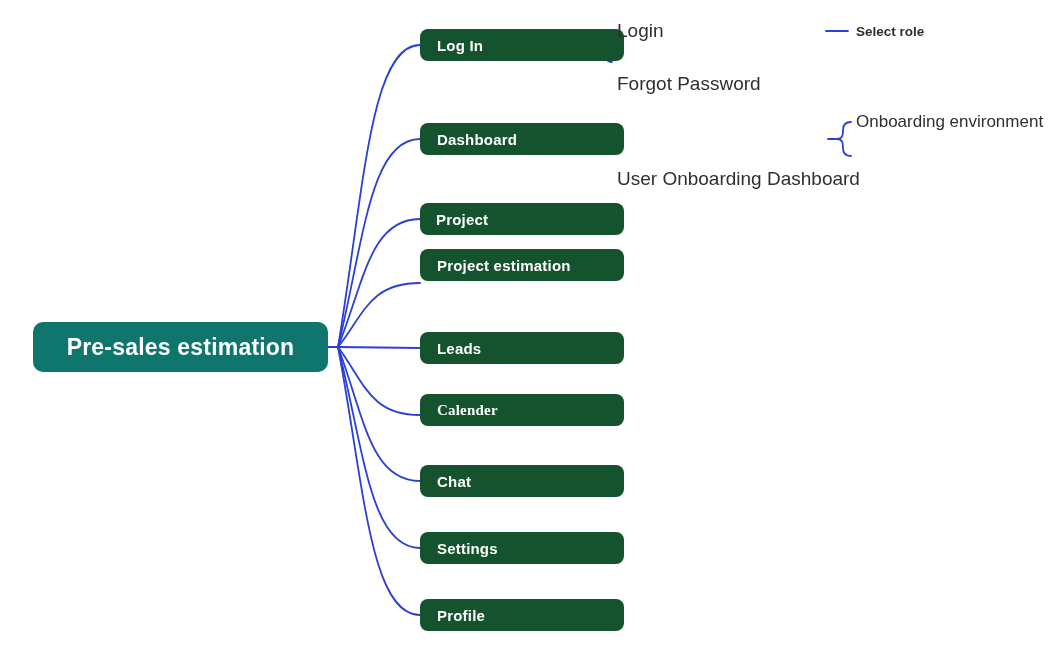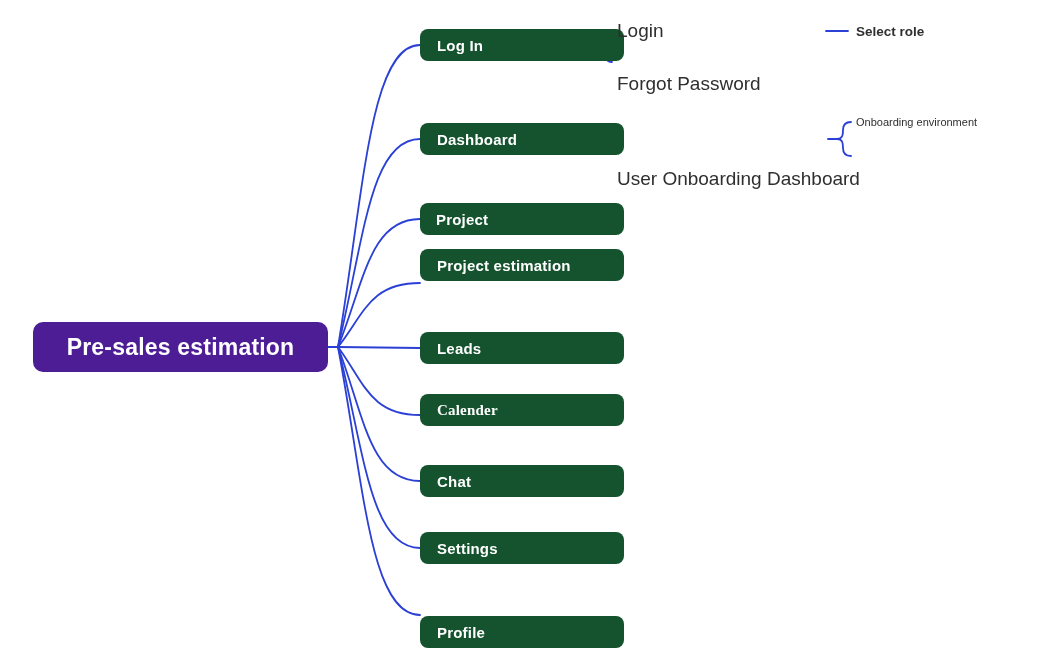--- a/index.html
+++ b/index.html
@@ -31,21 +31,21 @@
     position: absolute;
     box-sizing: border-box;
     color: #ffffff;
     display: flex;
     align-items: center;
     cursor: default;
   }
   .root-node {
     left: 33px; top: 322px;
     width: 295px; height: 50px;
-    background: #4c1d95;
+    background: #0f766e;
     border-radius: 10px;
     justify-content: center;
     font-size: 23px;
     font-weight: 700;
     letter-spacing: 0.2px;
   }
   .branch-node {
     left: 420px;
     width: 204px; height: 32px;
     background: #14532d;
@@ -60,21 +60,21 @@
     position: absolute;
     color: #2f2f2f;
     white-space: nowrap;
     display: flex;
     align-items: center;
     height: 20px;
     cursor: default;
   }
   .leaf-lg { font-size: 19px; }
   .leaf-md { font-size: 13.5px; }
-  .leaf-sm { font-size: 11px; }
+  .leaf-sm { font-size: 17px; }
 </style>
 </head>
 <body>
 
 <div class="canvas">
 
   <svg class="connectors" viewBox="0 0 1050 649" xmlns="http://www.w3.org/2000/svg">
 
     <path d="M327,347 L338,347"></path>
 
@@ -112,21 +112,21 @@
   <div class="node branch-node" style="top:249px;">Project estimation</div>
 
   <div class="node branch-node" style="top:332px;">Leads</div>
 
   <div class="node branch-node" style="top:394px;font-family:Liberation Serif, serif;">Calender</div>
 
   <div class="node branch-node" style="top:465px;">Chat</div>
 
   <div class="node branch-node" style="top:532px;">Settings</div>
 
-  <div class="node branch-node" style="top:616px;">Profile</div>
+  <div class="node branch-node" style="top:599px;">Profile</div>
 
   <div class="leaf-label leaf-lg" style="left:617px; top:21px;">Login</div>
 
   <div class="leaf-label leaf-lg" style="left:617px; top:52px;margin-top:22px;">Forgot Password</div>
 
   <div class="leaf-label leaf-md" style="left:856px; top:21px;font-weight:bold;">Select role</div>
 
   <div class="leaf-label leaf-lg" style="left:617px; top:129px;margin-top:40px;">User Onboarding Dashboard</div>
 
   <div class="leaf-label leaf-sm" style="left:856px; top:112px;">Onboarding environment</div>

